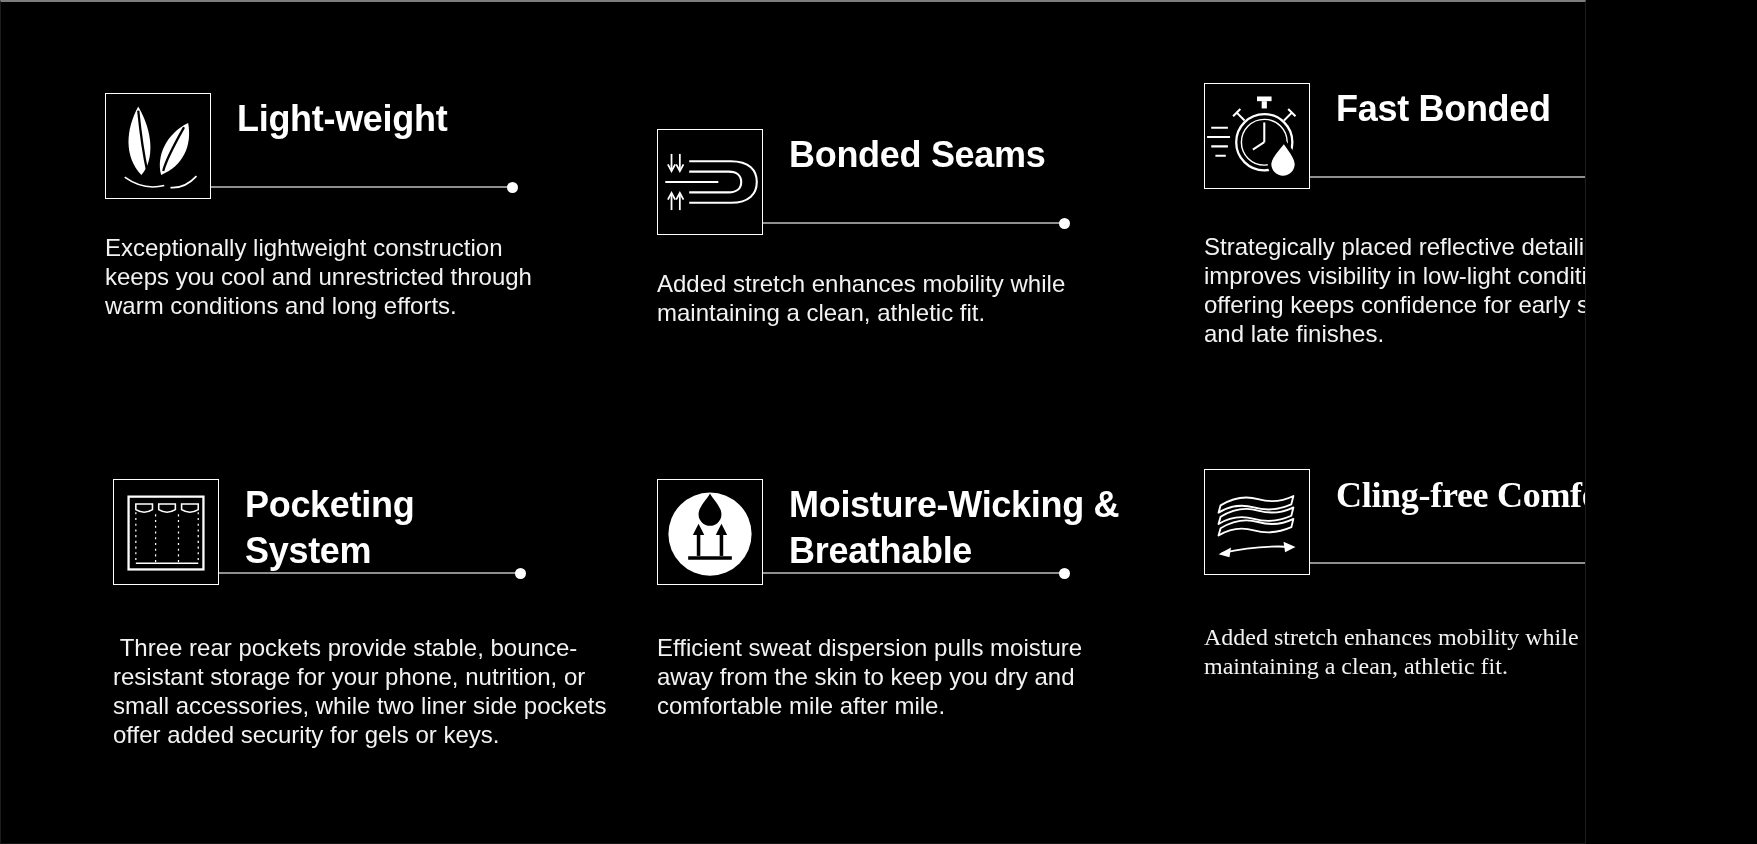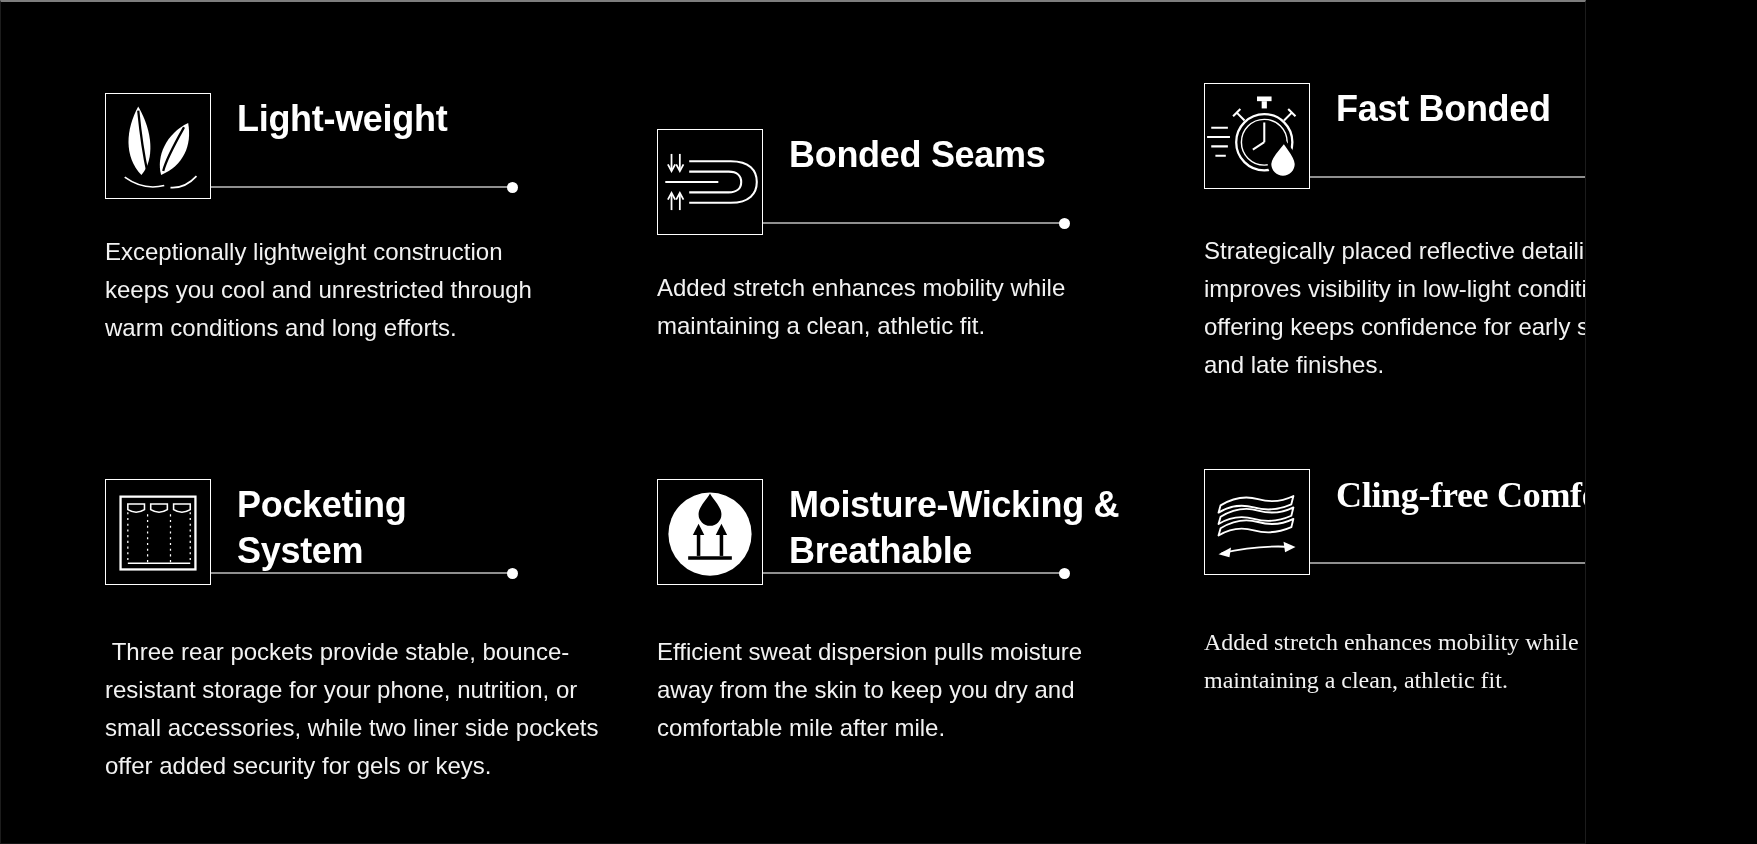--- a/index.html
+++ b/index.html
@@ -36,31 +36,31 @@
     width:301px;height:2px;
     background:var(--rule-color,#8f8f8f);
   }
   .rule .dot{
     position:absolute;right:-6px;top:-4.5px;
     width:11px;height:11px;border-radius:50%;
     background:var(--dot-color,#fff);
   }
   .desc{
     margin:34px 0 0;
-    font-size:24px;line-height:38px;
+    font-size:24px;line-height:29px;
     color:var(--body-text-color,#f2f2f2);
     white-space:pre-wrap;
   }
   .row2 .desc{margin-top:48px;}
   .card-3 .desc{margin-top:43px;}
   
   .card-1{left:104px;top:91px;}  .card-1 .desc{width:450px;}
   .card-2{left:656px;top:91px;margin-top:36px;}  .card-2 .desc{width:440px;}
   .card-3{left:1203px;top:81px;} .card-3 .desc{width:465px;}
-  .card-4{left:104px;top:477px;} .card-4 .desc{width:500px;}
+  .card-4{left:112px;top:477px;} .card-4 .desc{width:500px;}
   .card-5{left:656px;top:477px;} .card-5 .desc{width:450px;}
   .card-6{left:1203px;top:467px;font-family:Liberation Serif, serif;}.card-6 .desc{width:440px;}
 </style>
 </head>
 <body>
 
 <div class="canvas">
 
   <section class="card card-1 row1">
     <div class="head">

